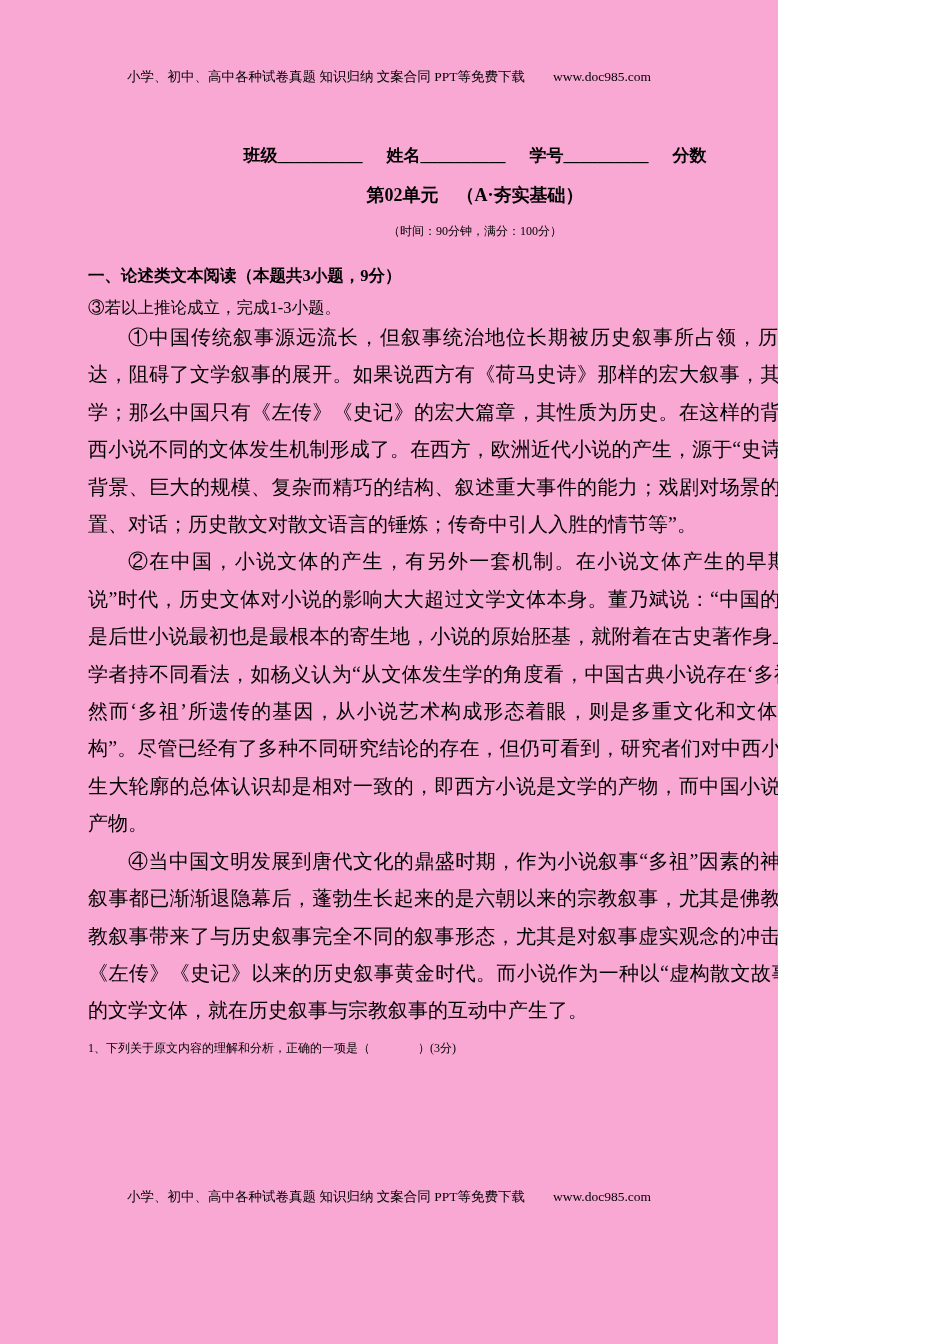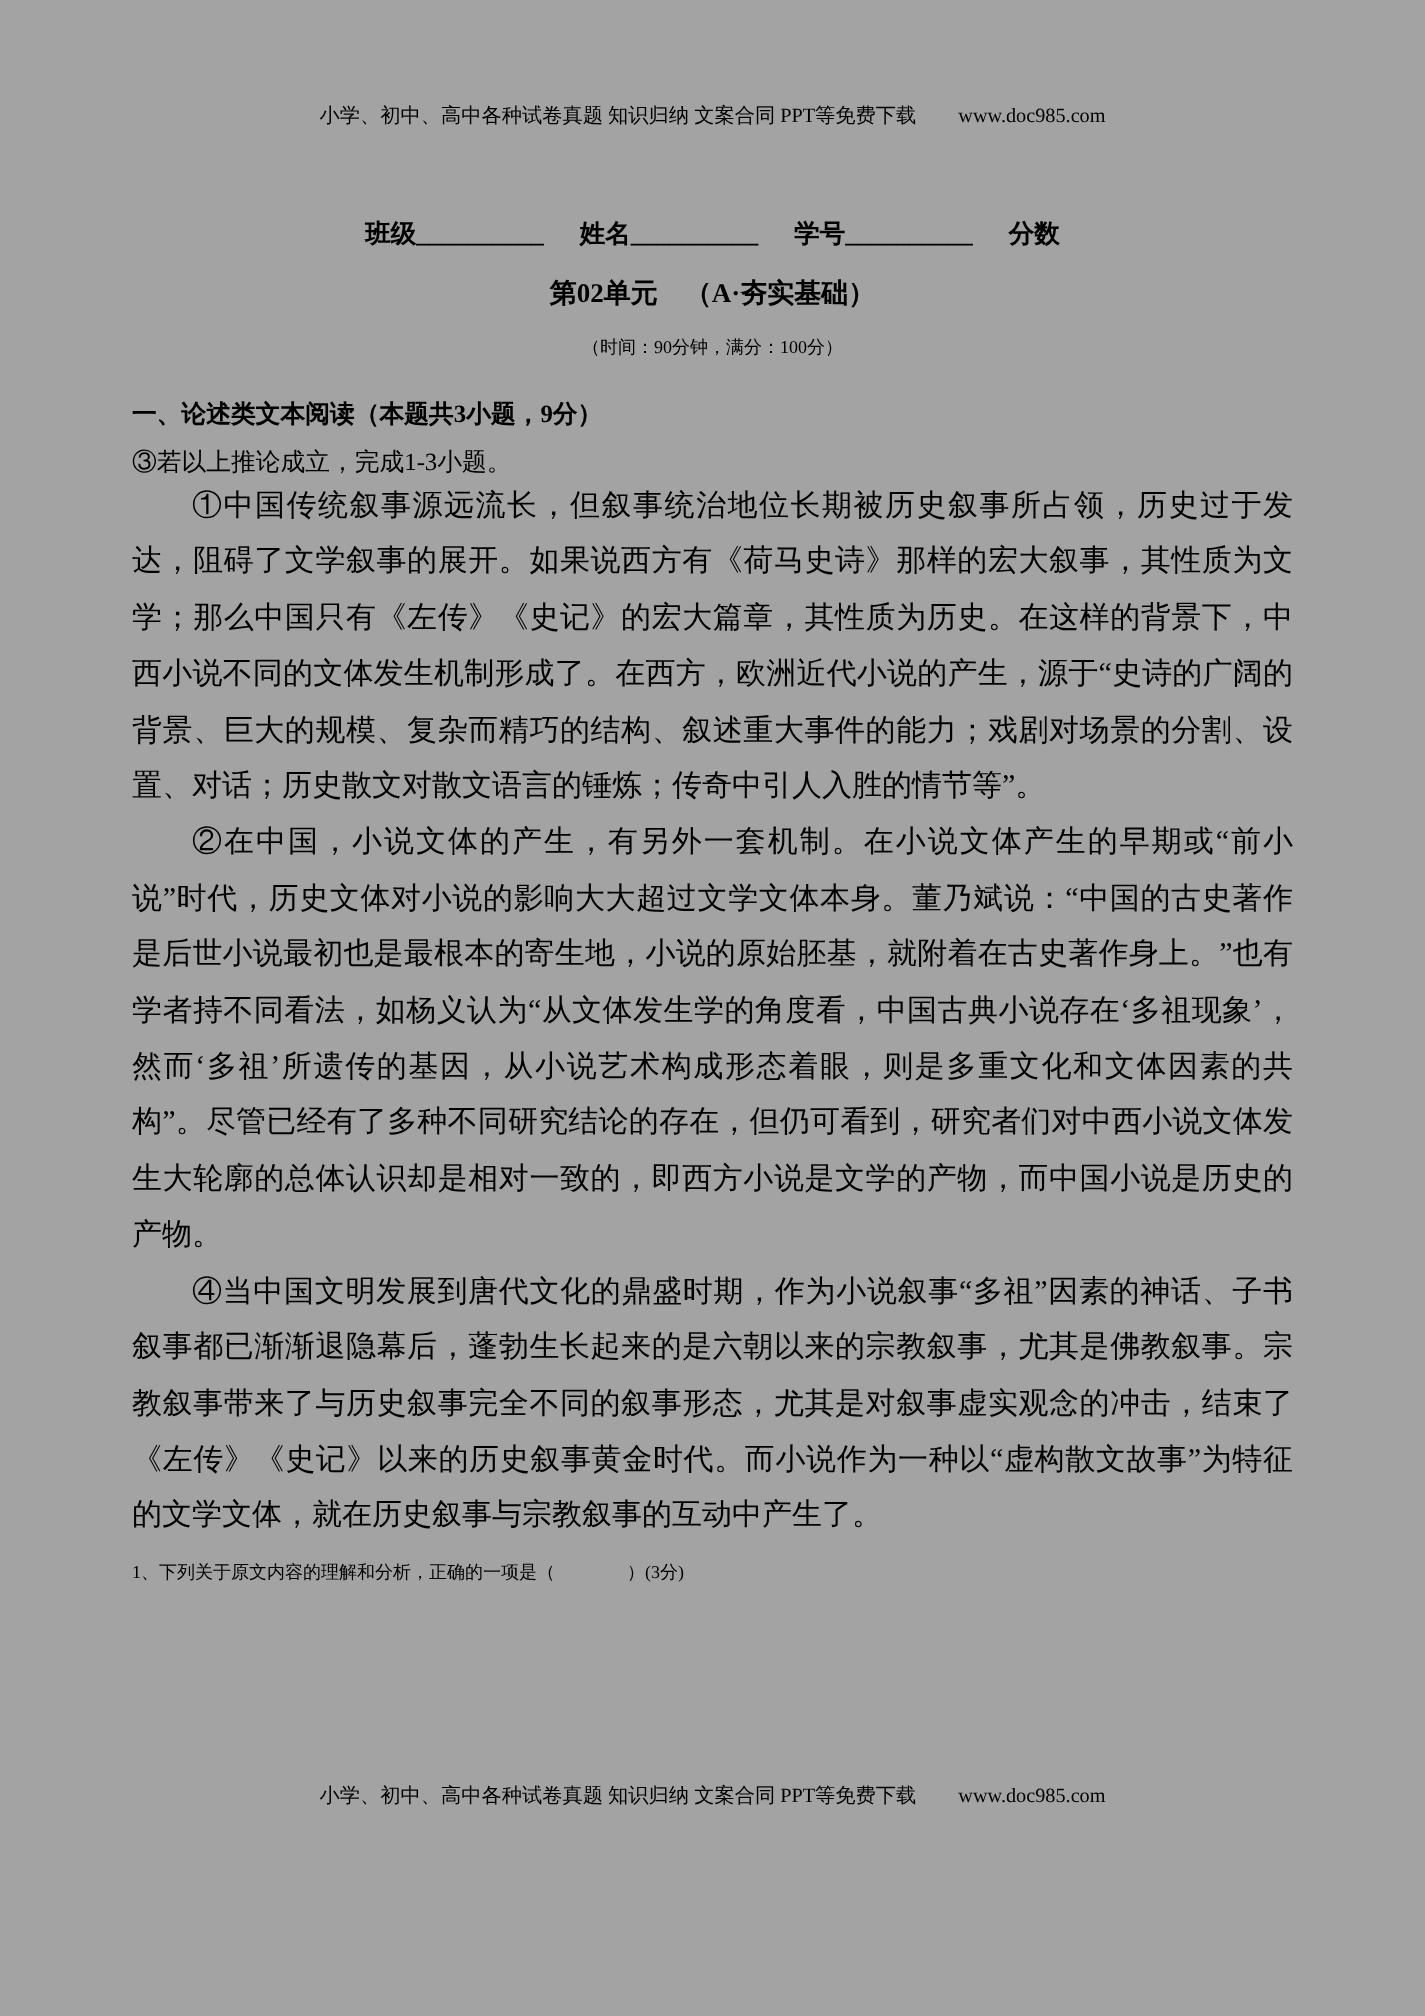--- a/index.html
+++ b/index.html
@@ -2,23 +2,23 @@
 <html><head>
 <meta charset="utf-8">
 <style>
   html, body {
     margin: 0;
     padding: 0;
     background: #ffffff;
   }
   .page {
     position: relative;
-    width: 950px;
+    width: 778px;
     height: 1344px;
-    background: #a3a3a3;
+    background: #f9a8d4;
     color: #000000;
     font-family: "Liberation Serif", "DejaVu Serif", serif;
     overflow: hidden;
   }
   .page-header, .page-footer {
     position: absolute;
     left: 0;
     right: 0;
     display: flex;
     justify-content: center;

